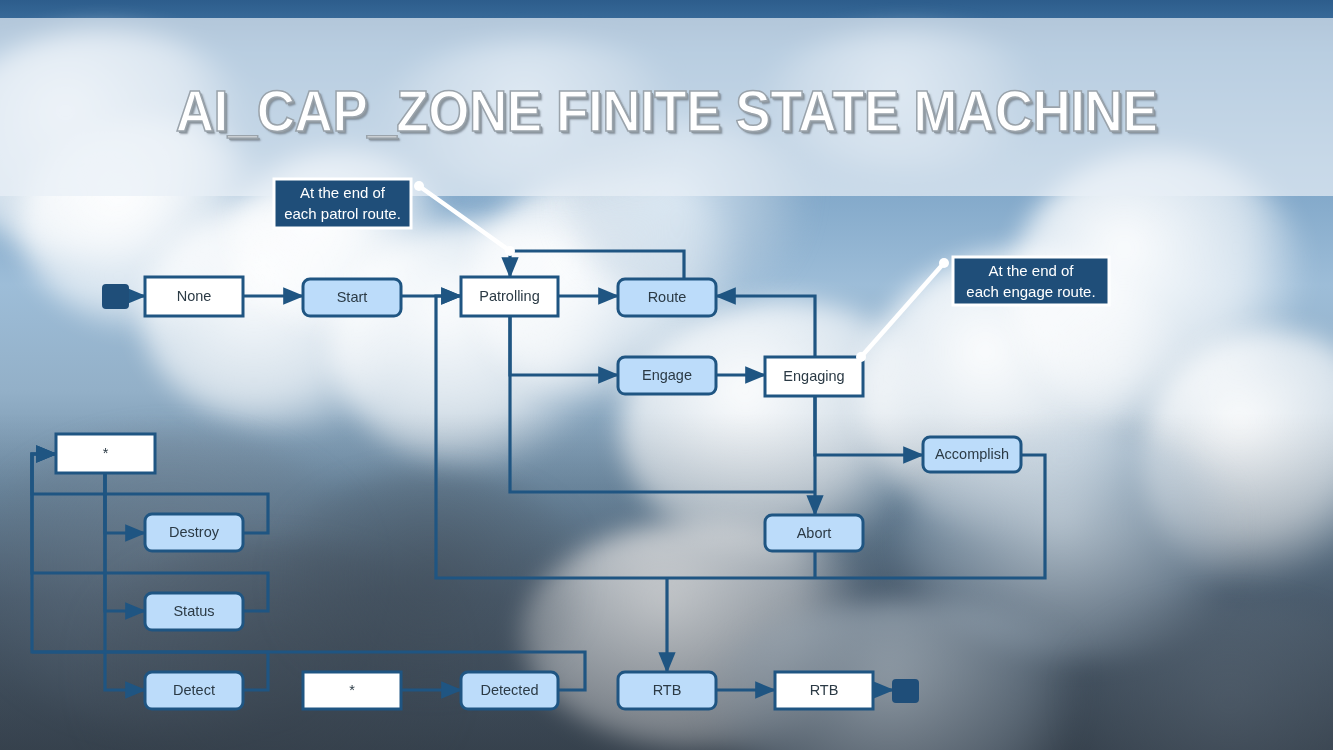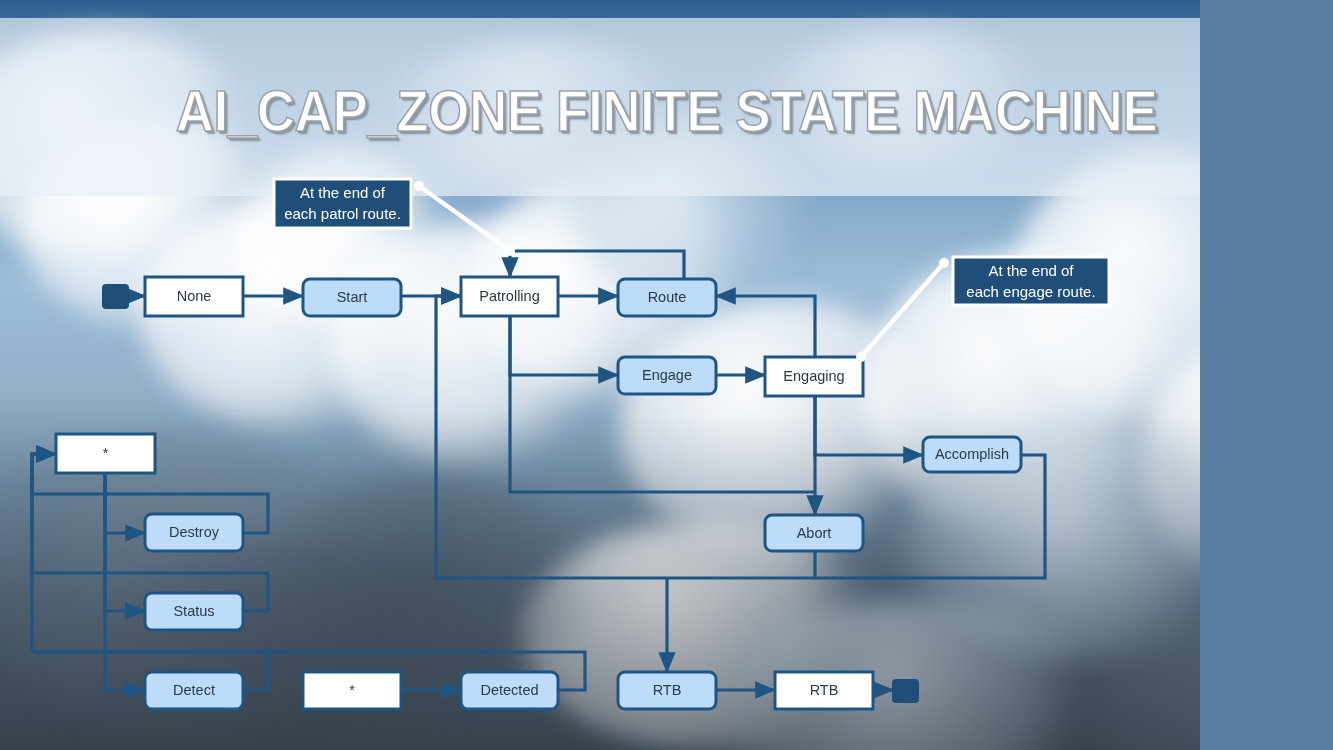--- a/index.html
+++ b/index.html
@@ -2,21 +2,21 @@
 <html><head>
 <meta charset="utf-8">
 <title>AI_CAP_ZONE FINITE STATE MACHINE</title>
 <style>
   html,body{margin:0;padding:0;}
   body{
     width:1333px;height:750px;overflow:hidden;
     font-family:"Liberation Sans","DejaVu Sans",sans-serif;
     background:#5a7fa3;
   }
-  #stage{position:relative;width:1200px;height:750px;overflow:hidden;}
+  #stage{position:relative;width:1333px;height:750px;overflow:hidden;}
 
   
   .bg{position:absolute;inset:0;}
   .sky{
     position:absolute;inset:0;
     background:
       linear-gradient(180deg,
         #2d5d8c 0%,
         #4a7fae 7%,
         #7ba3c6 22%,

